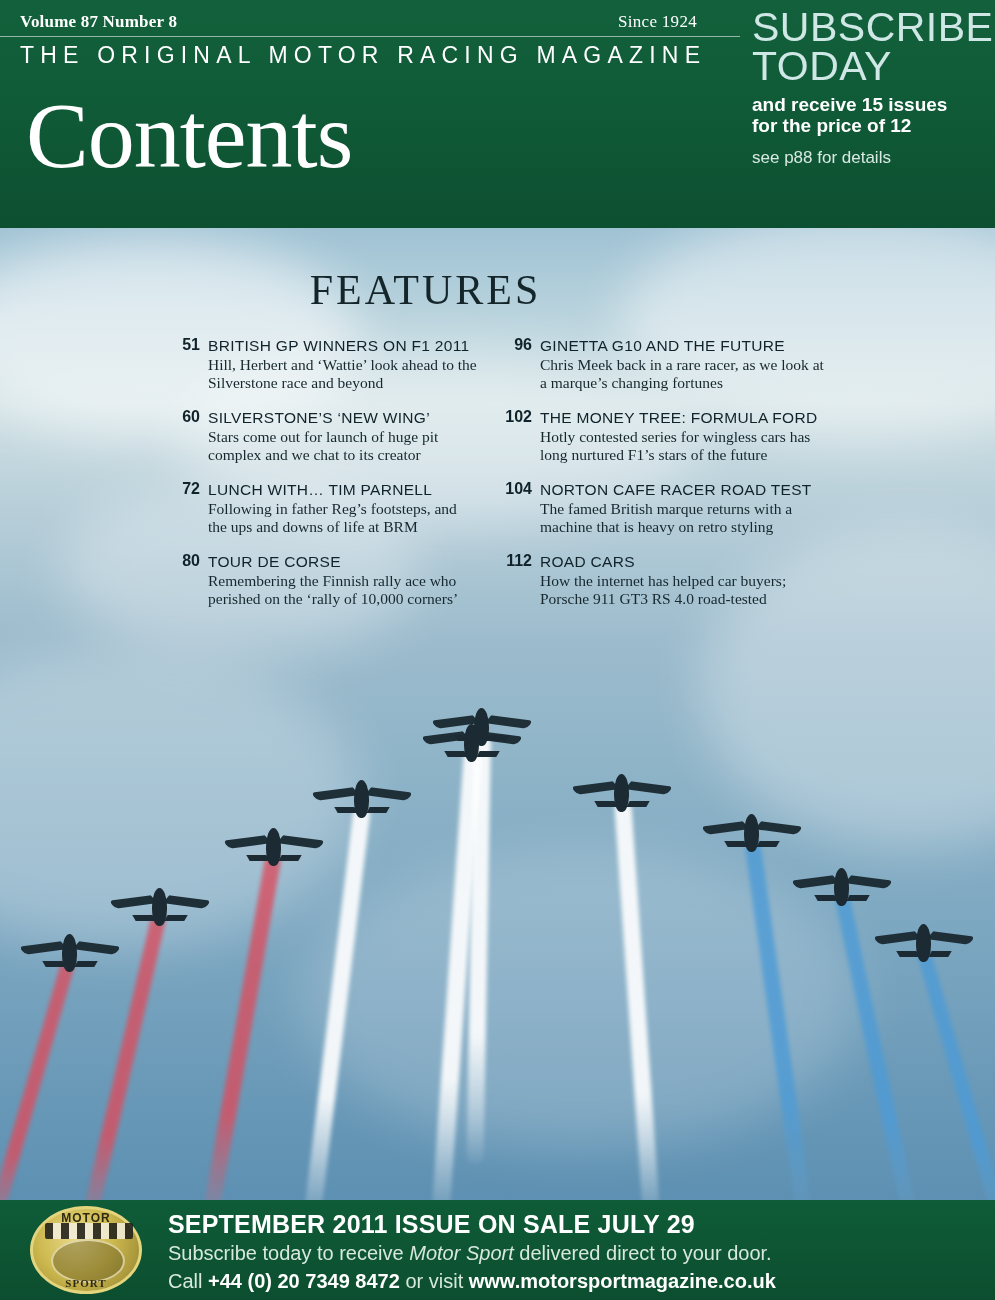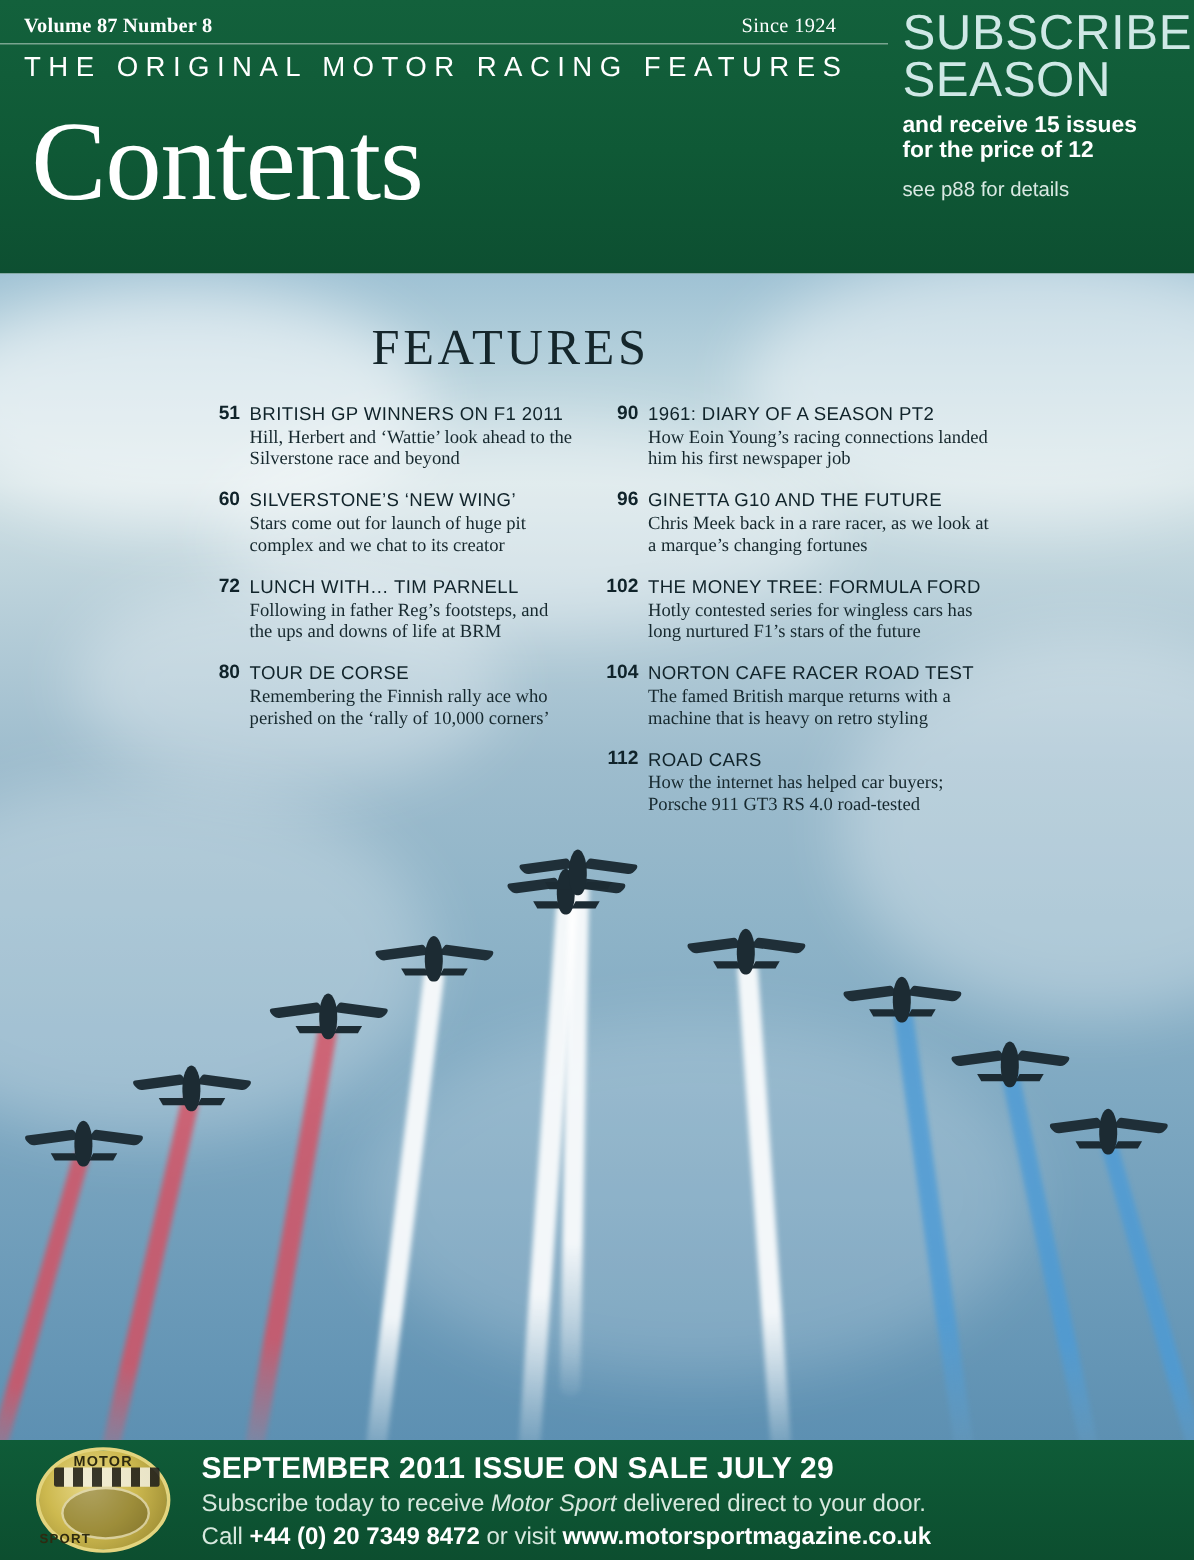--- a/index.html
+++ b/index.html
@@ -271,22 +271,22 @@
     font-family: "Liberation Sans", sans-serif;
     font-weight: bold;
     font-size: 12px;
     color: #2e2a10;
     letter-spacing: 1px;
   }
   .banner .badge .word-bot {
     position: absolute;
     left: 0; bottom: 2px;
     width: 106px;
-    text-align: left;
-    font-family: Liberation Sans, sans-serif;
+    text-align: center;
+    font-family: Liberation Serif, serif;
     font-weight: bold;
     font-size: 11px;
     color: #2e2a10;
     letter-spacing: 1px;
   }
   .banner .b-line1 {
     position: absolute;
     left: 168px; top: 10px;
     font-family: "Liberation Sans", sans-serif;
     font-weight: bold;
@@ -313,26 +313,26 @@
 </style>
 </head>
 <body>
 
 <div class="page">
 
   <div class="masthead">
     <div class="rule-left"></div>
     <div class="vol">Volume 87 Number 8</div>
     <div class="since">Since 1924</div>
-    <div class="tagline">THE ORIGINAL MOTOR RACING FEATURES</div>
+    <div class="tagline">THE ORIGINAL MOTOR RACING MAGAZINE</div>
     <div class="contents-title">Contents</div>
 
     <div class="subscribe">
       <div class="sub-line1">SUBSCRIBE</div>
-      <div class="sub-line2">SEASON</div>
+      <div class="sub-line2">TODAY</div>
       <div class="sub-offer">
         <div>and receive 15 issues</div>
         <div>for the price of 12</div>
       </div>
       <div class="sub-see">see p88 for details</div>
     </div>
   </div>
 
   <div class="photo">
     <div class="cloud c1"></div>
@@ -447,25 +447,20 @@
           <div class="ttl">LUNCH WITH… TIM PARNELL</div>
           <div class="dsc">Following in father Reg’s footsteps, and the ups and downs of life at BRM</div>
         </div>
         <div class="entry">
           <div class="pg">80</div>
           <div class="ttl">TOUR DE CORSE</div>
           <div class="dsc">Remembering the Finnish rally ace who perished on the ‘rally of 10,000 corners’</div>
         </div>
       </div>
     <div class="col col-right" id="col-right">
-        <div class="entry">
-          <div class="pg">90</div>
-          <div class="ttl">1961: DIARY OF A SEASON PT2</div>
-          <div class="dsc">How Eoin Young’s racing connections landed him his first newspaper job</div>
-        </div>
         <div class="entry">
           <div class="pg">96</div>
           <div class="ttl">GINETTA G10 AND THE FUTURE</div>
           <div class="dsc">Chris Meek back in a rare racer, as we look at a marque’s changing fortunes</div>
         </div>
         <div class="entry">
           <div class="pg">102</div>
           <div class="ttl">THE MONEY TREE: FORMULA FORD</div>
           <div class="dsc">Hotly contested series for wingless cars has long nurtured F1’s stars of the future</div>
         </div>

